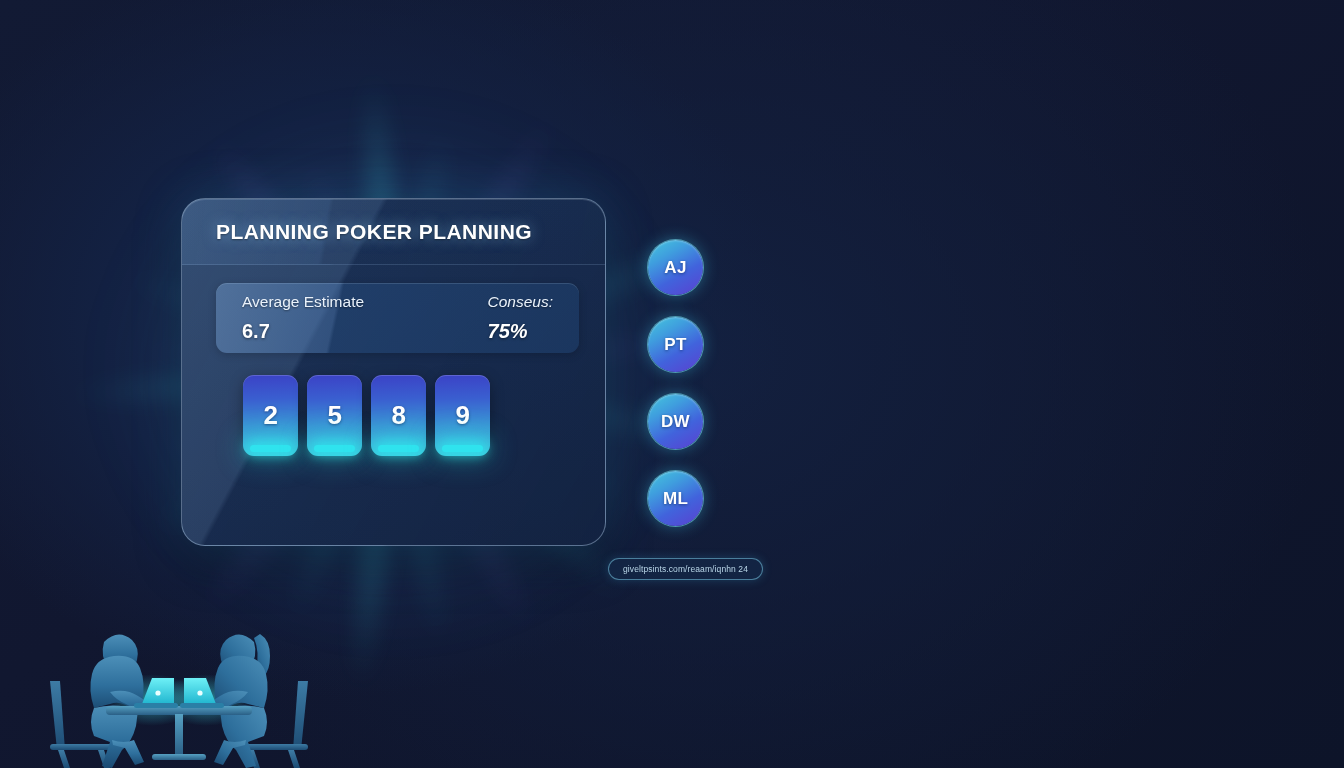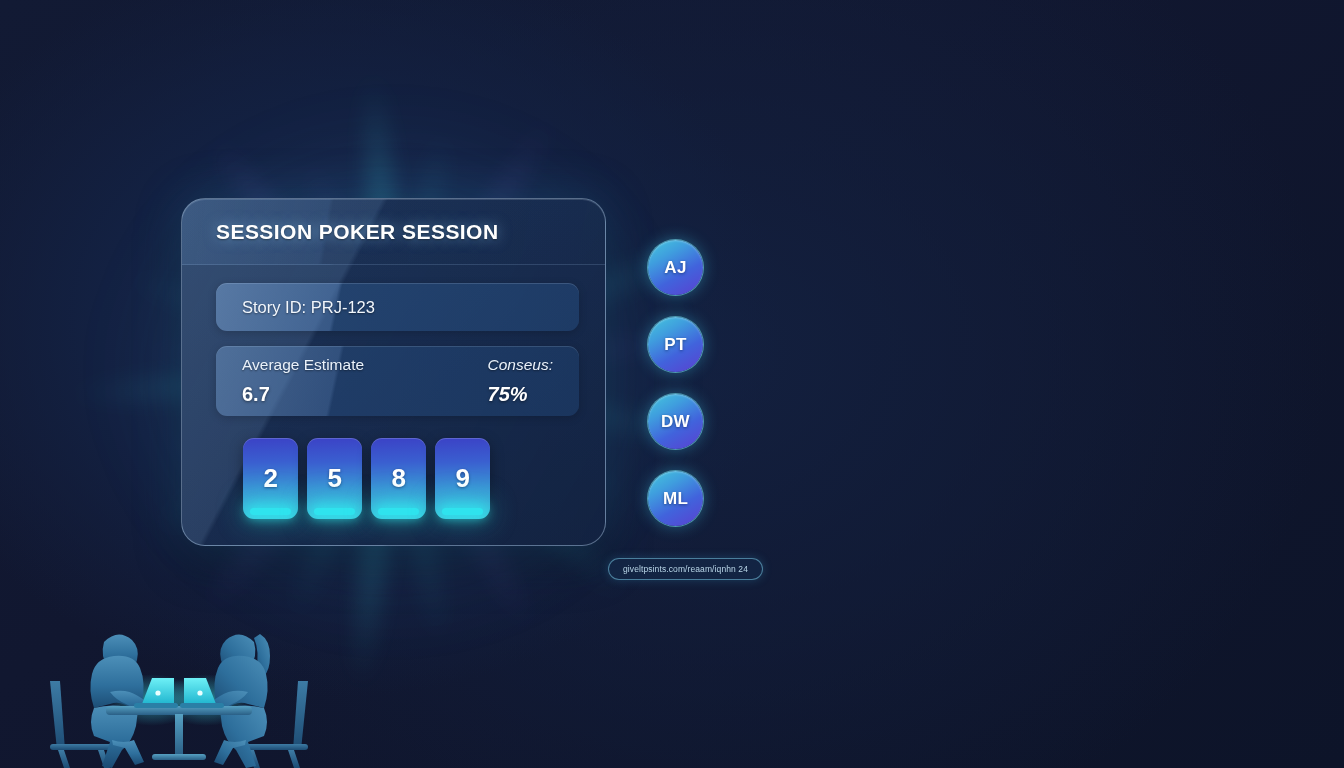--- a/index.html
+++ b/index.html
@@ -260,28 +260,25 @@
       <div class="ray" style="width: 330px; height: 22px; margin-top: -11px; opacity: 0.46; background: linear-gradient(90deg, rgb(58, 200, 212) 0%, rgba(58, 200, 212, 0) 100%); transform: rotate(-22deg);"></div>
       <div class="ray" style="width: 280px; height: 17px; margin-top: -8.5px; opacity: 0.36; background: linear-gradient(90deg, rgb(58, 200, 212) 0%, rgba(58, 200, 212, 0) 100%); transform: rotate(-40deg);"></div>
       <div class="ray" style="width: 310px; height: 20px; margin-top: -10px; opacity: 0.34; background: linear-gradient(90deg, rgb(138, 111, 224) 0%, rgba(138, 111, 224, 0) 100%); transform: rotate(-58deg);"></div>
       <div class="ray" style="width: 260px; height: 15px; margin-top: -7.5px; opacity: 0.28; background: linear-gradient(90deg, rgb(138, 111, 224) 0%, rgba(138, 111, 224, 0) 100%); transform: rotate(-175deg);"></div>
     </div>
   <div class="bloom2"></div>
 
   <div id="panel">
 
     <div id="panel-header">
-      <div id="panel-title">SESSION POKER SESSION</div>
+      <div id="panel-title">PLANNING POKER PLANNING</div>
     </div>
 
     <div id="panel-body">
 
-      <div class="story-row">
-        <span class="story-text">Story ID: PRJ-123</span>
-      </div>
 
       <div class="stats-row">
         <div class="stat">
           <span class="stat-label">Average Estimate</span>
           <span class="stat-value">6.7</span>
         </div>
         <div class="stat right">
           <span class="stat-label">Conseus:</span>
           <span class="stat-value">75%</span>
         </div>

